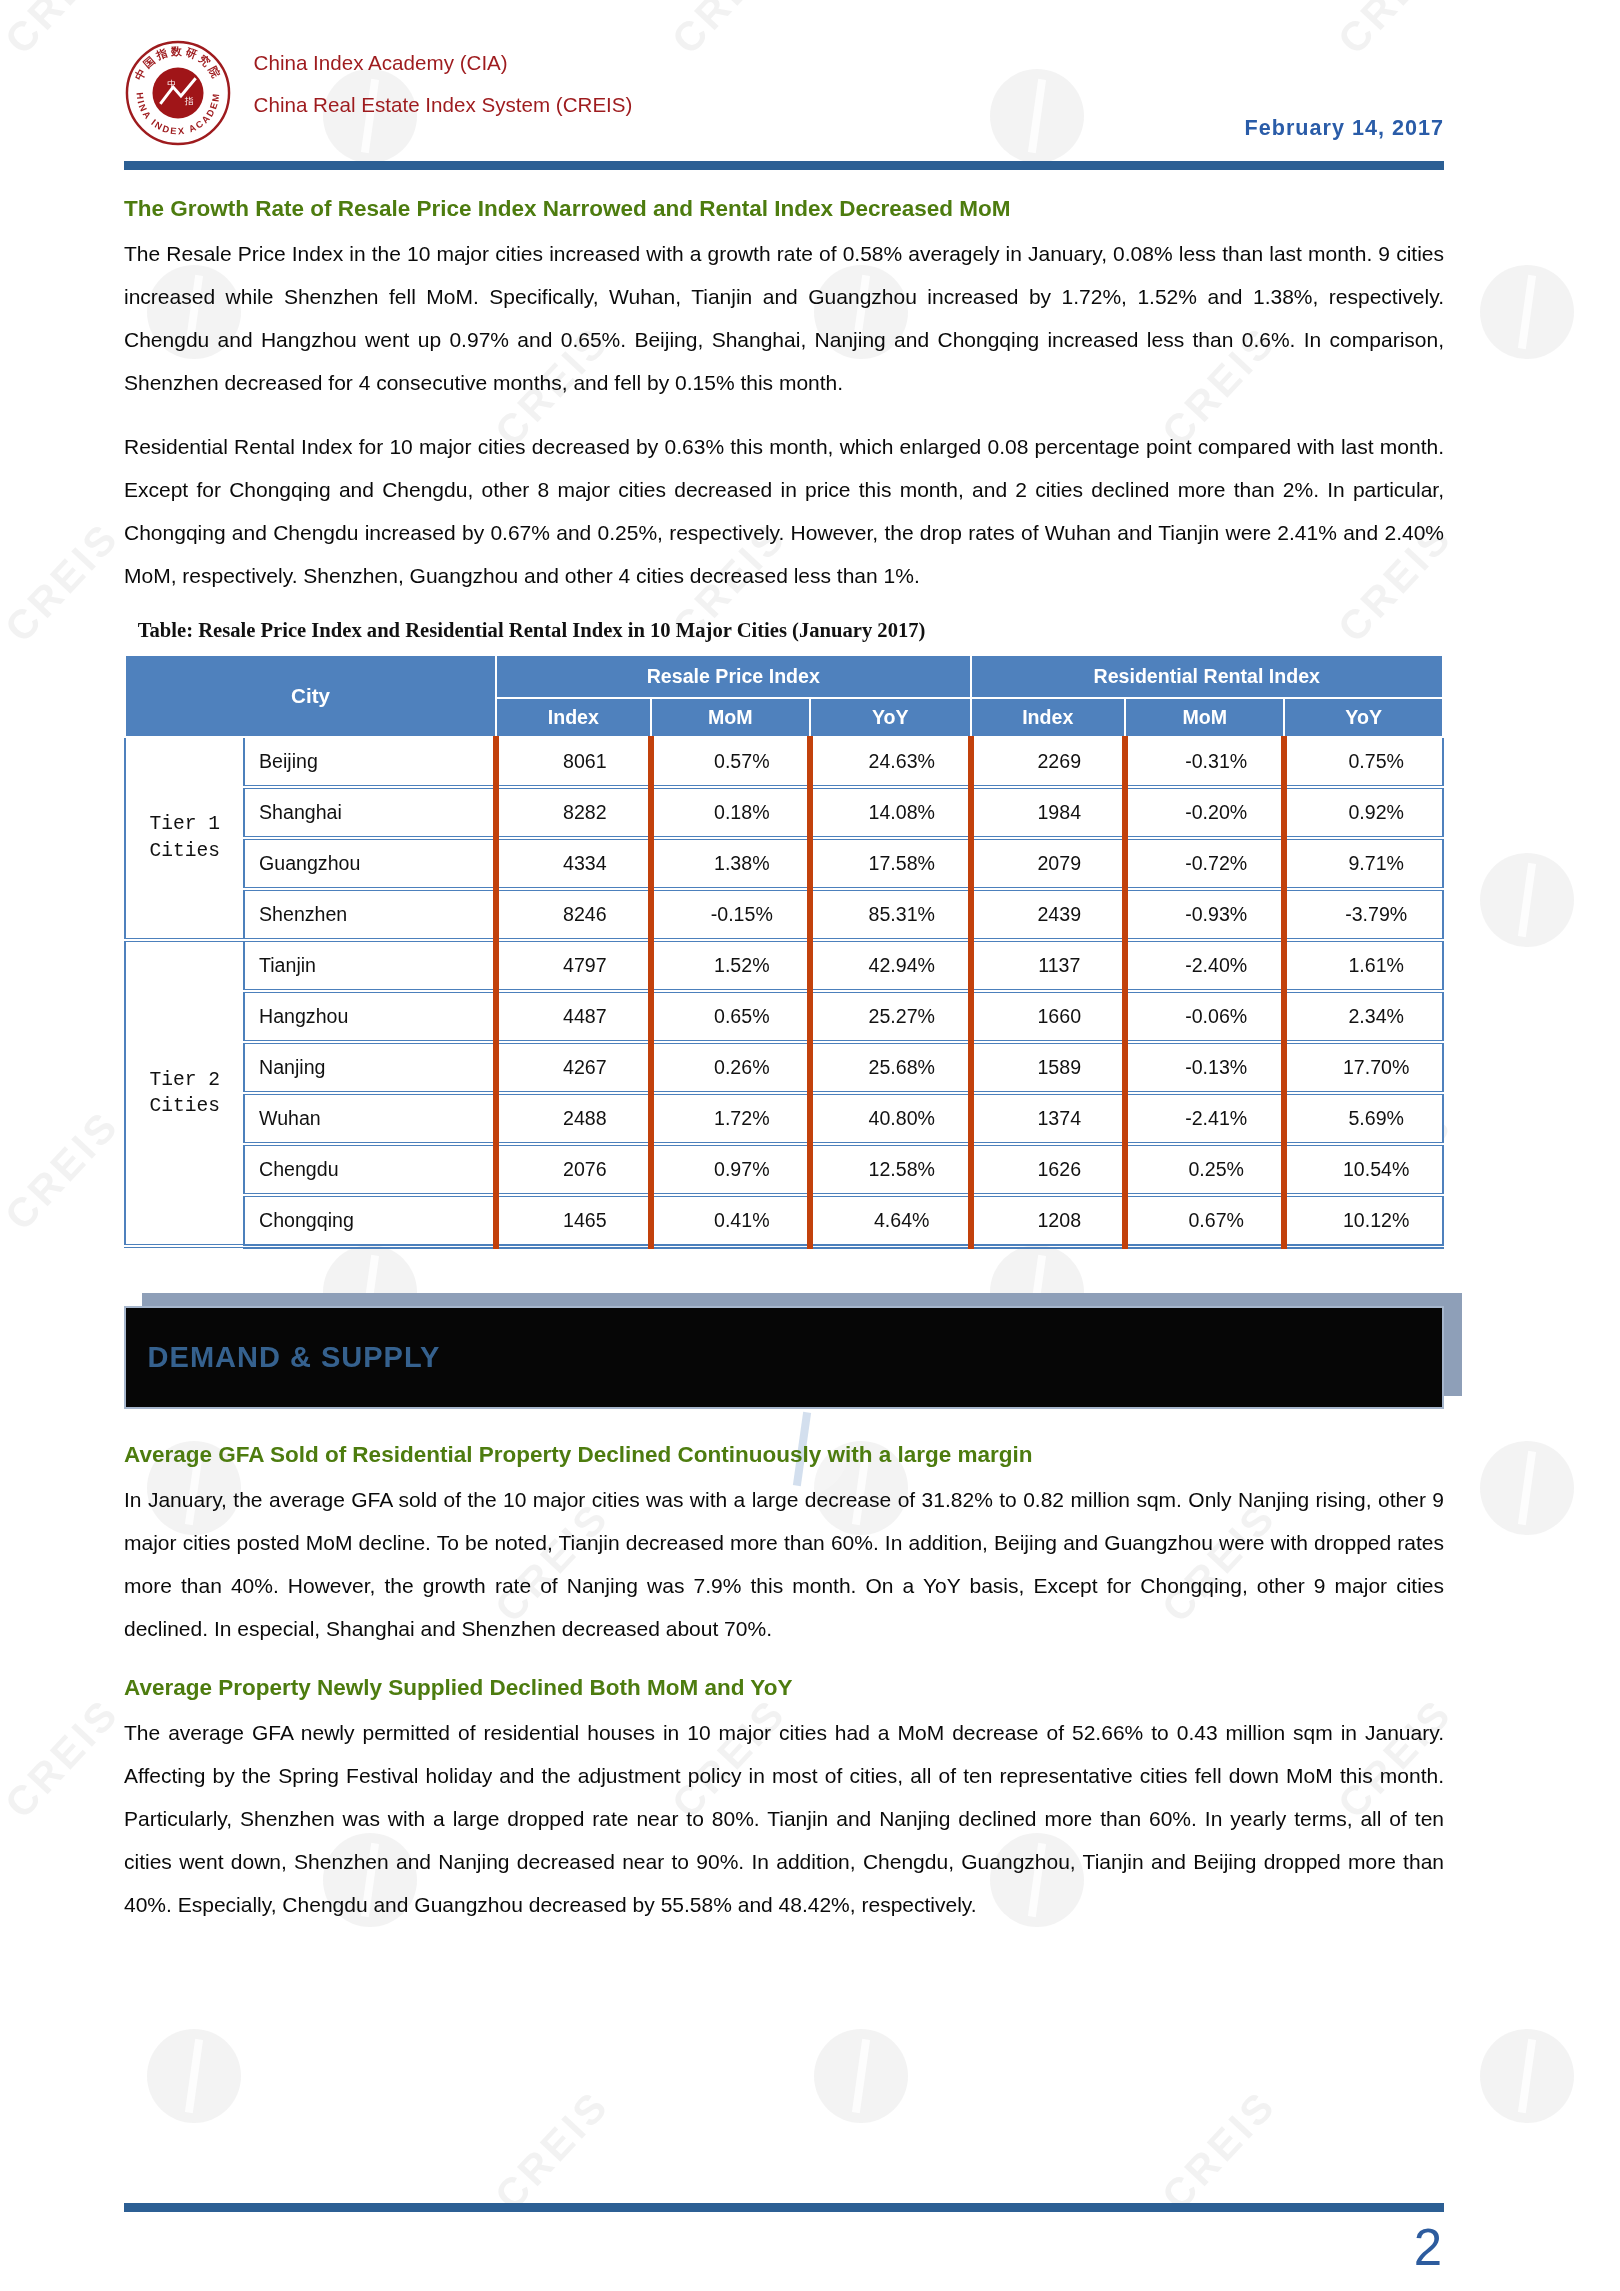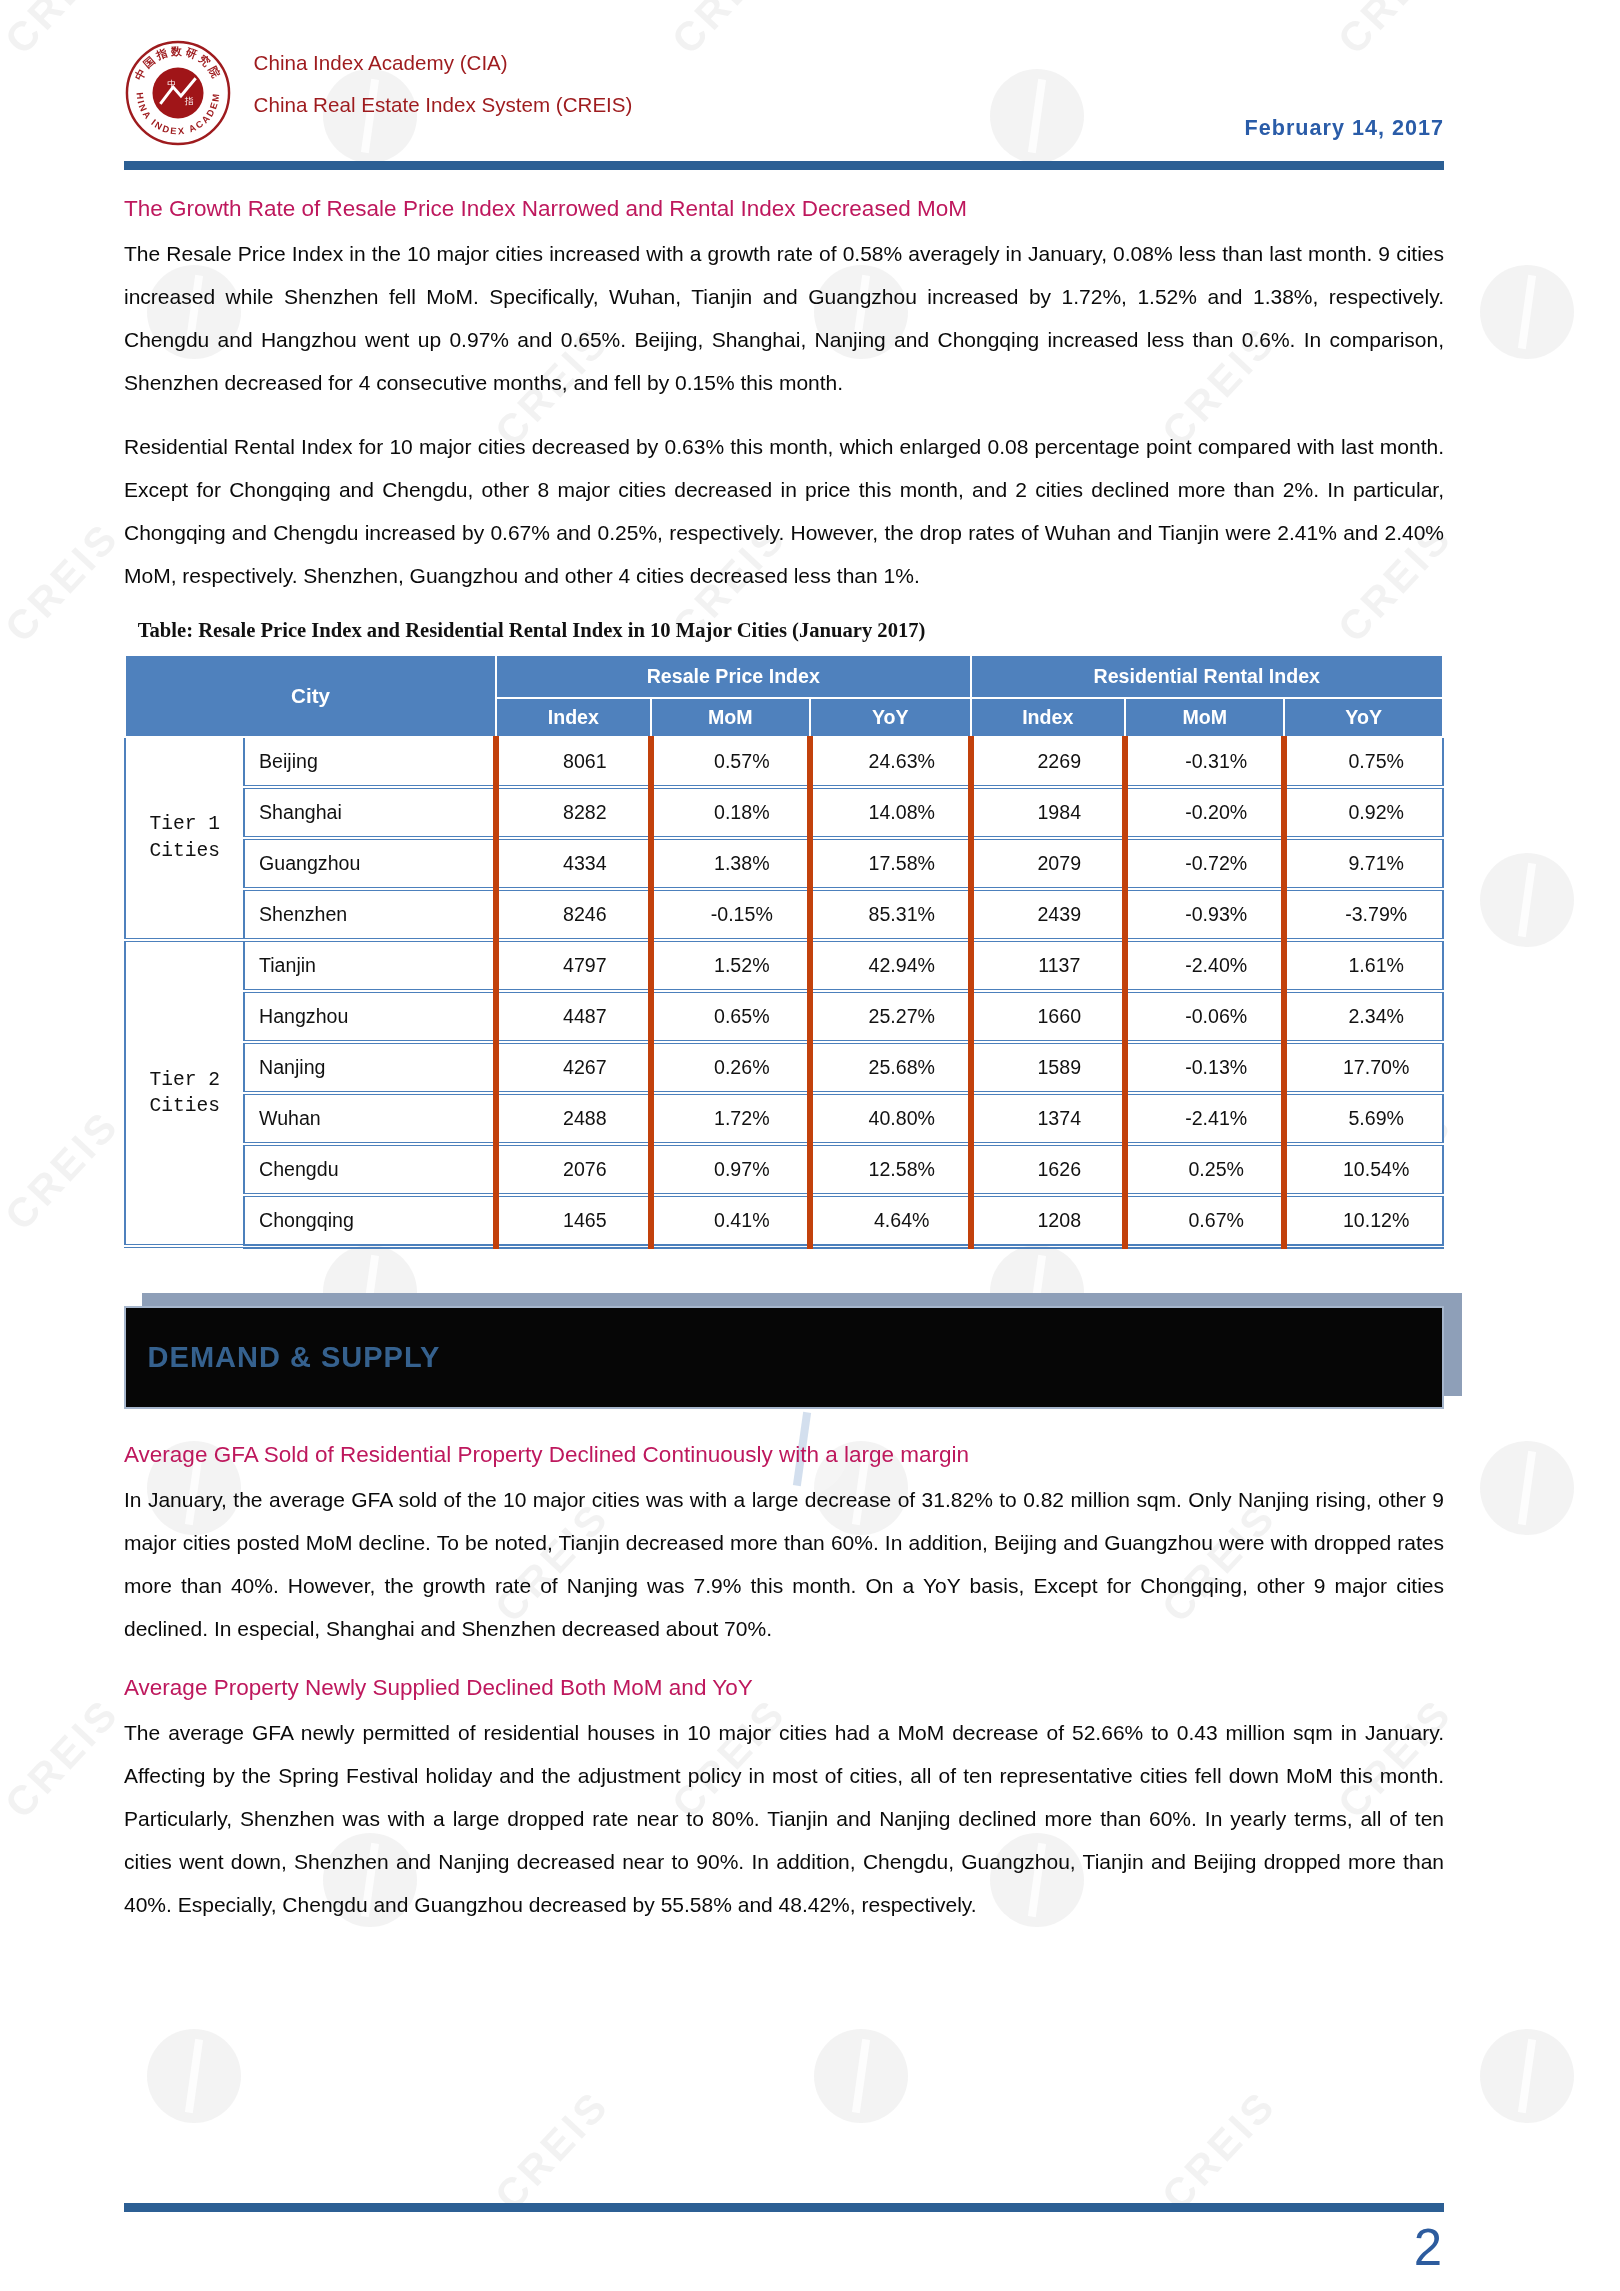--- a/index.html
+++ b/index.html
@@ -54,21 +54,21 @@
   .brand-line2 { margin-top: 21.6px; }
   .hdr-date {
     margin-left: auto; align-self: flex-end;
     color: #2A5CA8; font-weight: bold; font-size: 21.6px;
     padding-bottom: 5.9px; letter-spacing: 1px;
   }
   .hdr-rule { height: 9.8px; background: #2C5F94; margin-top: 13.7px; }
 
   
   h2.sec {
-    font-size: 22.5px; font-weight: normal; color: #be185d;
+    font-size: 22.5px; font-weight: bold; color: #4d7c0f;
     margin: 25.5px 0 9.8px 0;
   }
   p.body {
     font-size: 21px; line-height: 43px; text-align: justify;
     margin: 0 0 21.6px 0; color: #0a0a0a;
   }
 
   
   .tbl-title { font-size: 20.6px; font-weight: bold; margin: 7.8px 0 11.8px 13.7px; font-family: Liberation Serif, serif; }
   table.idx {

